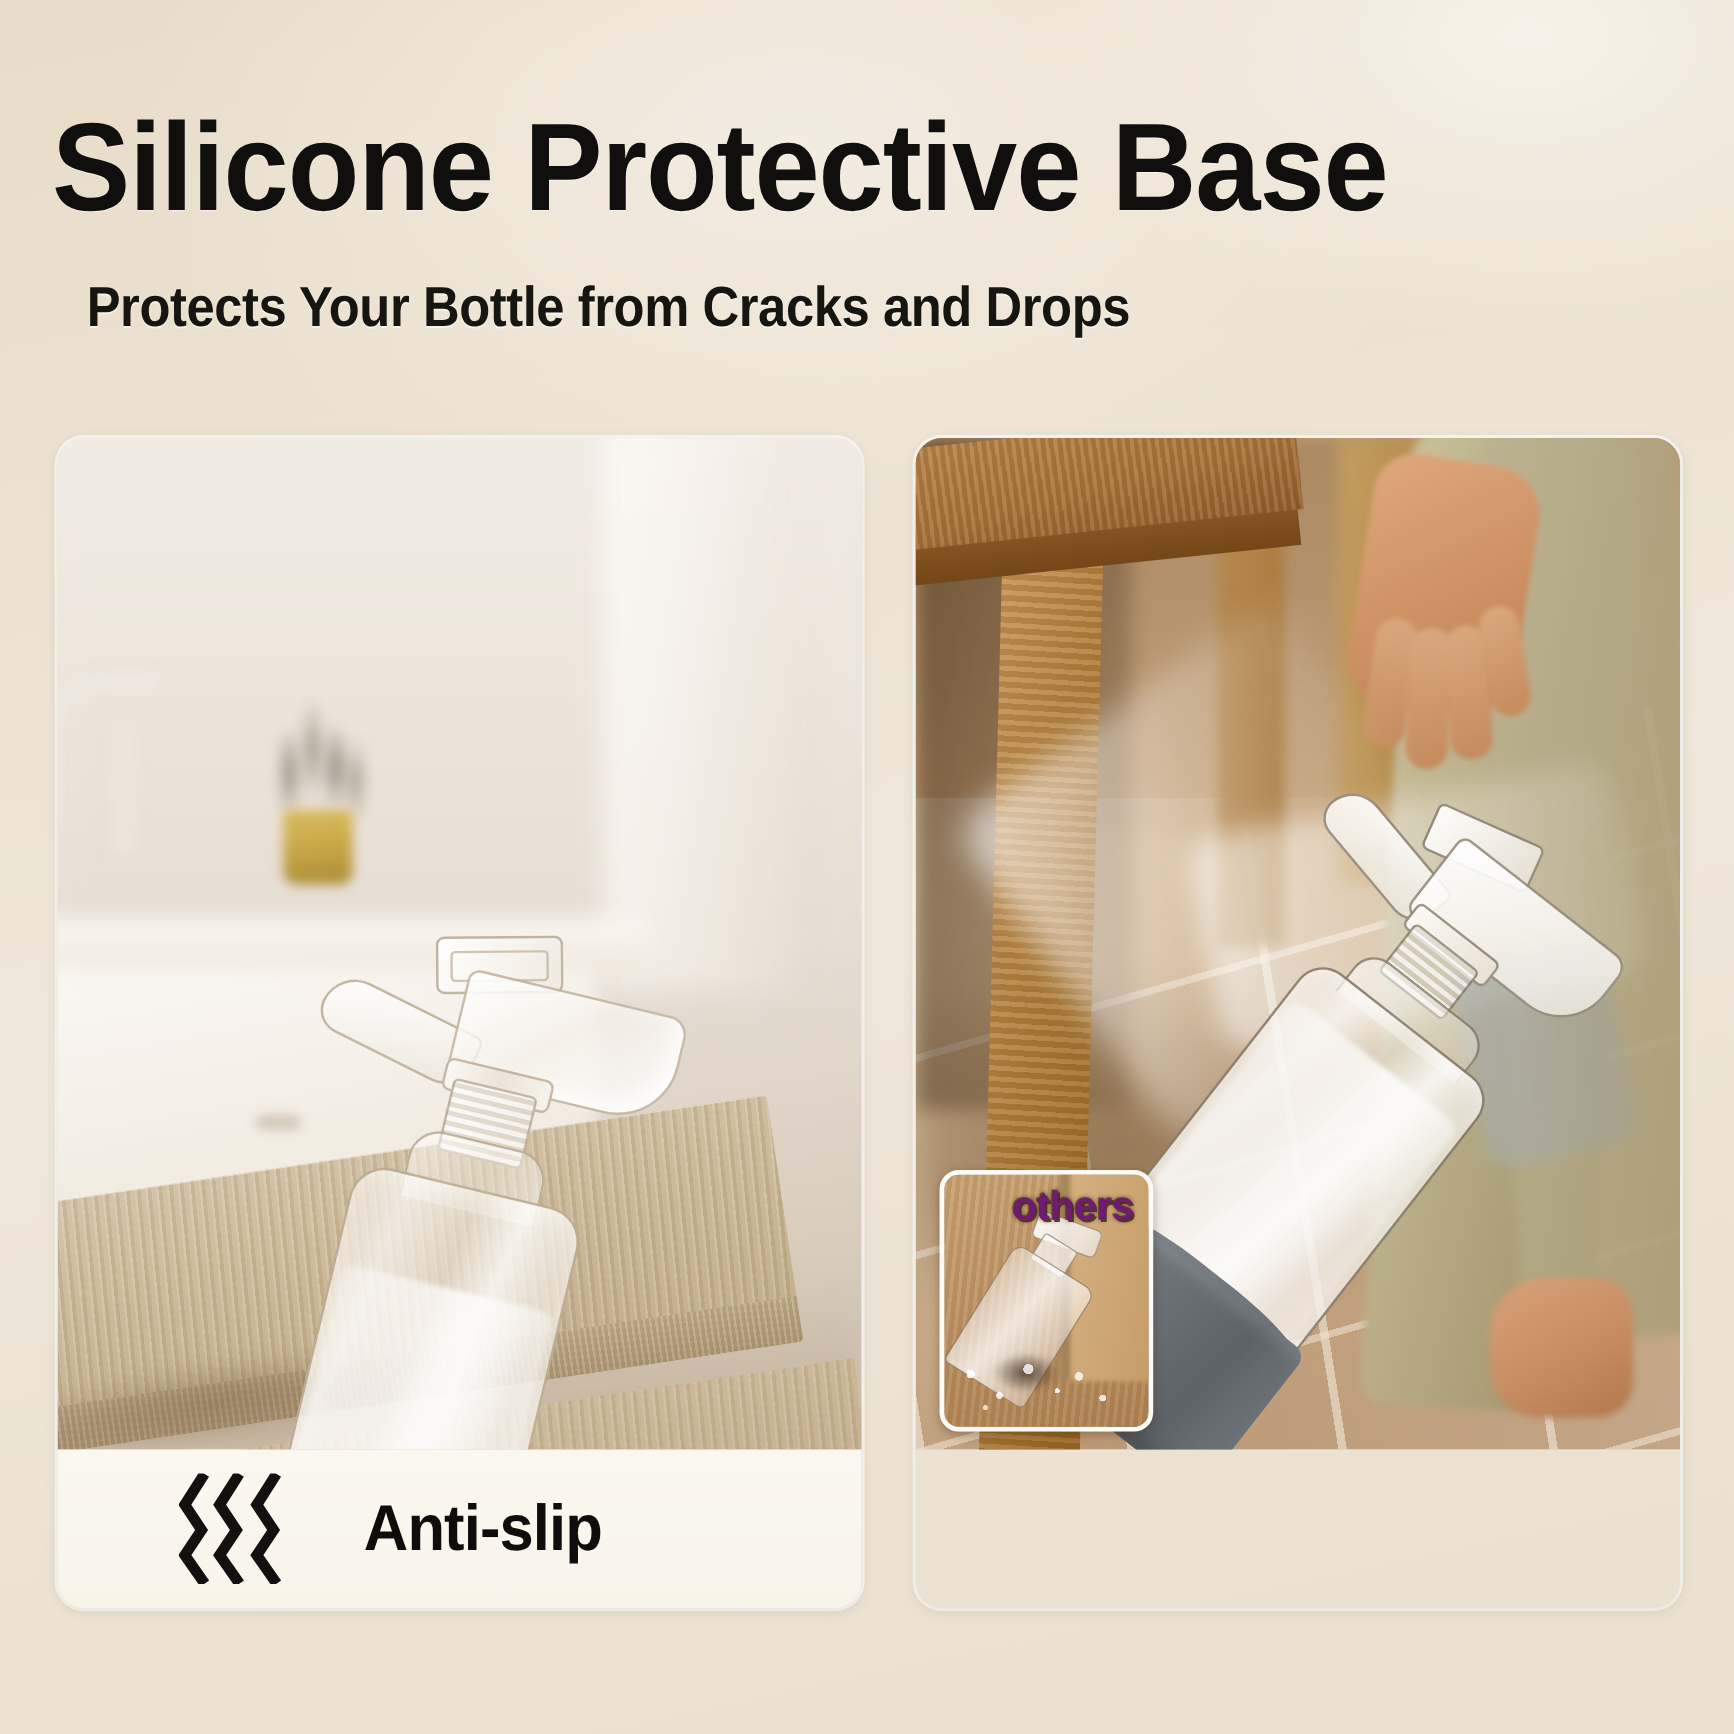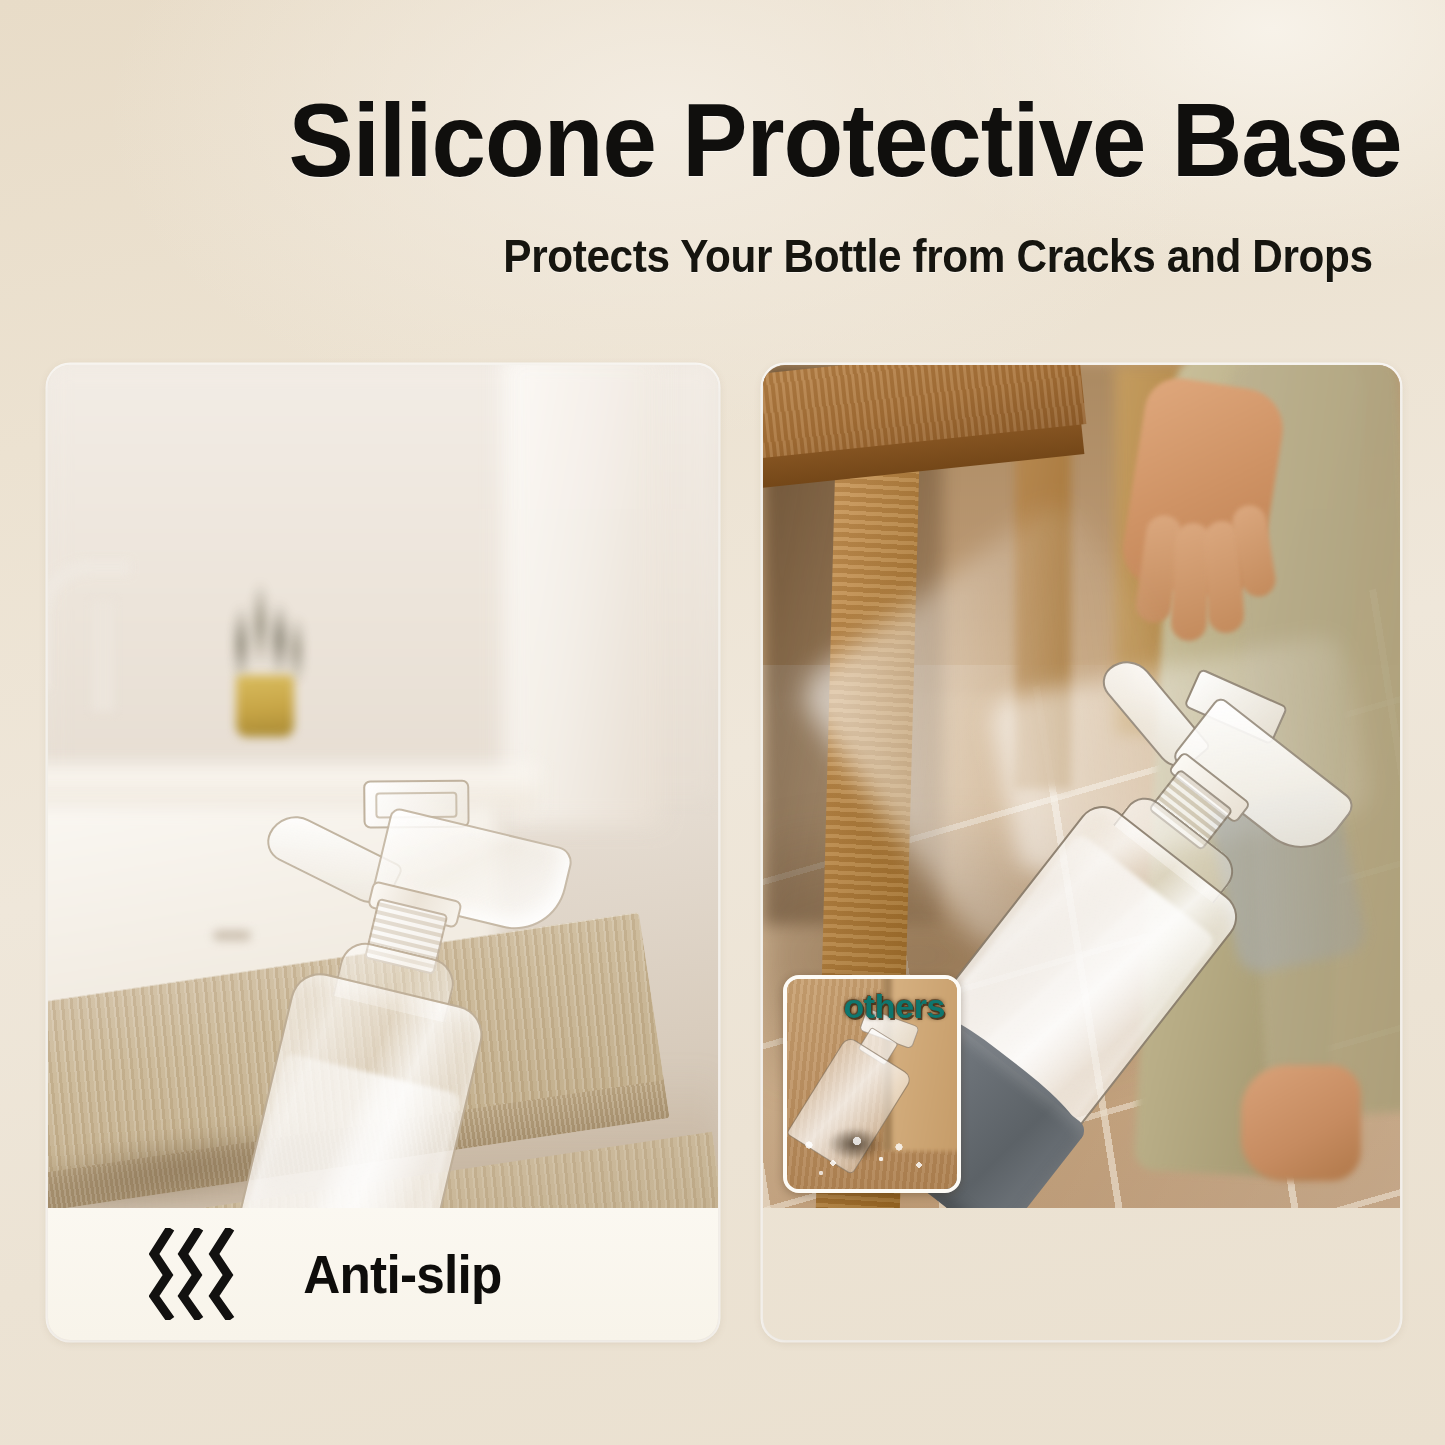--- a/index.html
+++ b/index.html
@@ -8,21 +8,21 @@
     font-family:"Liberation Sans", sans-serif;
     background:
       radial-gradient(ellipse 900px 520px at 46% 8%, #f3ece1 0%, rgba(243,236,225,0) 62%),
       radial-gradient(ellipse 700px 420px at 88% 2%, #f7f2e9 0%, rgba(247,242,233,0) 60%),
       linear-gradient(168deg, #e8dcc8 0%, #ece2d1 26%, #efe7da 52%, #ece3d4 74%, #eae0cf 100%);
     overflow:hidden;
     position:relative;
   }
 
   
-  .header { position:absolute; left:0; top:0; width:1445px; text-align:right; }
+  .header { position:absolute; left:0; top:0; width:1445px; text-align:left; }
   .title {
     font-size:104px; font-weight:bold; color:#100f0d;
     letter-spacing:-1px; line-height:1;
     margin-top:88px;
     transform:scaleX(.94);
     text-shadow:0 1px 0 rgba(255,255,255,.55);
   }
   .subtitle {
     font-size:47px; font-weight:bold; color:#16150f;
     margin-top:36px; letter-spacing:-.4px;
@@ -430,21 +430,21 @@
       radial-gradient(circle 3px at 28px 44px, rgba(255,255,255,.74) 0 70%, transparent 72%);
     filter:blur(.4px);
   }
   .oi-crack {
     position:absolute; left:40px; top:148px; width:56px; height:34px;
     background:radial-gradient(ellipse at 50% 50%, rgba(40,28,14,.72) 0%, rgba(40,28,14,0) 70%);
     filter:blur(2px);
   }
   .oi-label {
     position:absolute; right:12px; top:8px;
-    font-size:34px; font-weight:bold; color:#0f766e; letter-spacing:-.4px;
+    font-size:34px; font-weight:bold; color:#701a75; letter-spacing:-.4px;
     text-shadow:0 0 4px rgba(60,40,20,.95), 1.5px 1.5px 0 rgba(70,48,24,.85), -1px -1px 0 rgba(70,48,24,.6);
   }
 </style>
 </head>
 <body>
 
 <div class="header">
   <div class="title">Silicone Protective Base</div>
   <div class="subtitle">Protects Your Bottle from Cracks and Drops</div>
 </div>

